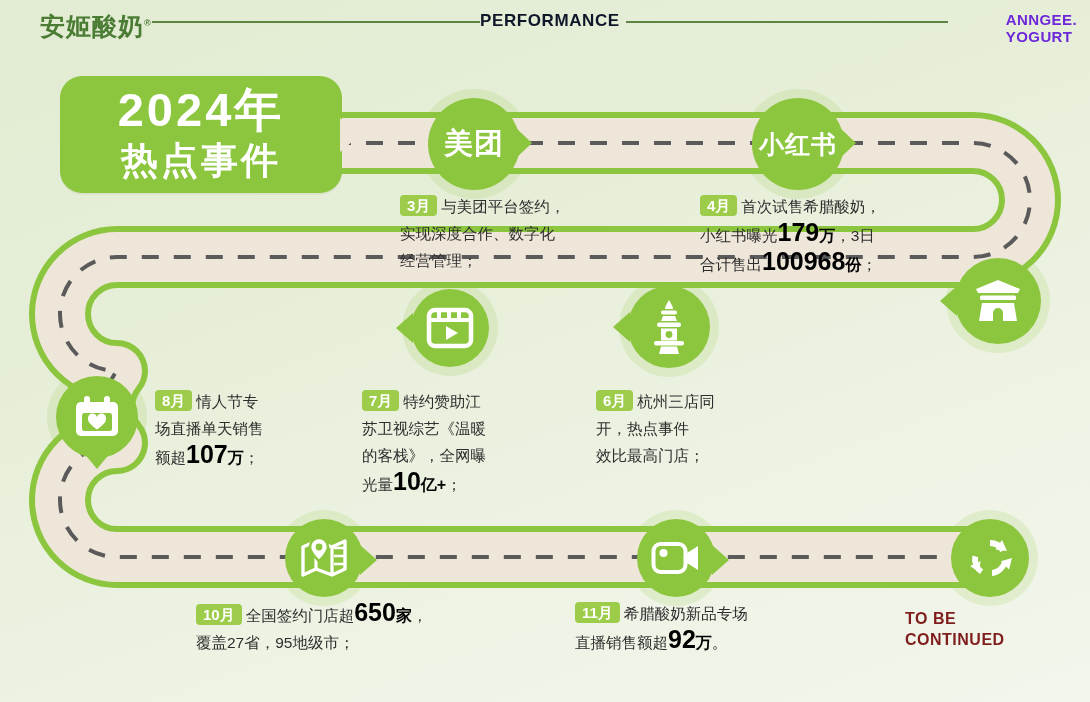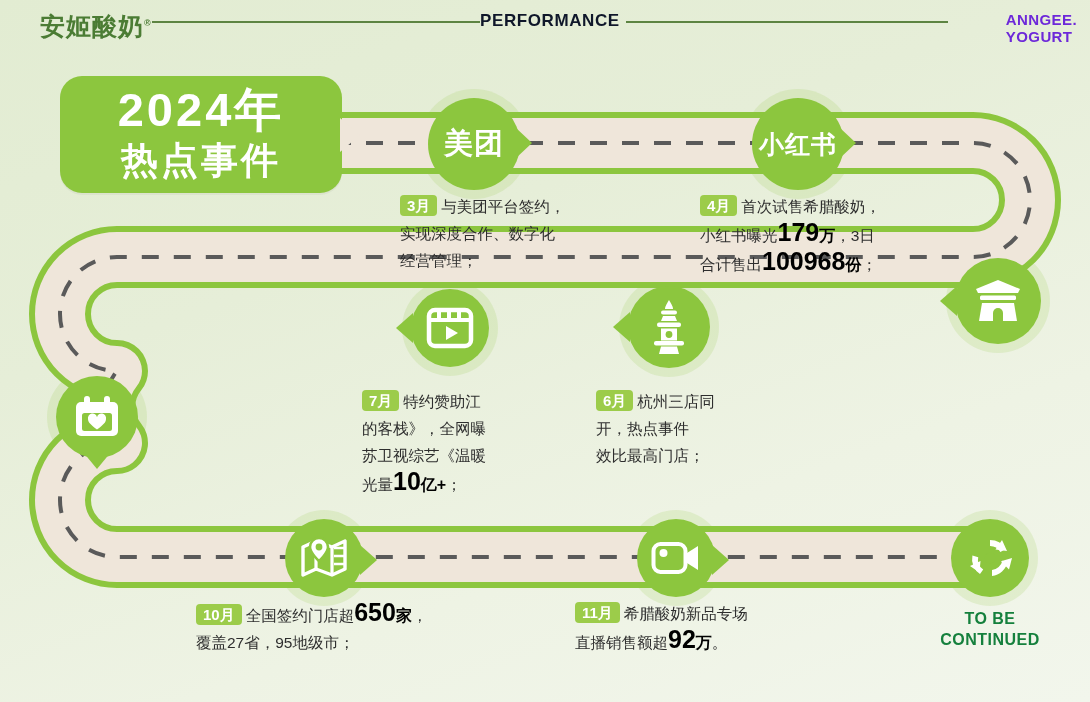--- a/index.html
+++ b/index.html
@@ -48,21 +48,21 @@
 
   
   .beak{position:absolute;width:0;height:0;}
 
   
   .blk{position:absolute;color:#2e2e2e;font-size:15.5px;line-height:27px;}
   .blk .mon{display:inline-block;background:#9ccc4a;color:#fff;font-weight:700;
         border-radius:4px;padding:0 7px;font-size:15px;line-height:21px;
         margin-right:4px;vertical-align:1px;}
   .blk .big{color:#000000;font-weight:700;font-size:25px;line-height:25px;}
-  .tbc{position:absolute;text-align:center;color:#15803d;font-weight:700;
+  .tbc{position:absolute;color:#7f1d1d;font-weight:700;
        font-size:16px;line-height:21px;letter-spacing:.5px;}
 </style>
 </head>
 <body>
 
 <div id="stage">
 
   <div class="hdr">
     <div class="logo"><span>安姬酸奶</span><span class="reg">®</span></div>
     <div class="hline hl1"></div>
@@ -244,23 +244,28 @@
       <div><span>小红书曝光</span><span class="big">179</span><span class="big" style="font-size: 16px;">万</span><span>，3日</span></div>
       <div><span>合计售出</span><span class="big">100968</span><span class="big" style="font-size: 16px;">份</span><span>；</span></div>
     </div>
   <div class="blk" style="left:596px;top:388px;width:160px;">
       <div><span class="mon">6月</span><span>杭州三店同</span></div>
       <div><span>开，热点事件</span></div>
       <div><span>效比最高门店；</span></div>
     </div>
   <div class="blk" style="left:362px;top:388px;width:172px;">
       <div><span class="mon">7月</span><span>特约赞助江</span></div>
+      <div><span>苏卫视综艺《温暖</span></div>
       <div><span>的客栈》，全网曝</span></div>
-      <div><span>苏卫视综艺《温暖</span></div>
       <div><span>光量</span><span class="big">10</span><span class="big" style="font-size: 16px;">亿+</span><span>；</span></div>
+    </div>
+  <div class="blk" style="left:155px;top:388px;width:165px;">
+      <div><span class="mon">8月</span><span>情人节专</span></div>
+      <div><span>场直播单天销售</span></div>
+      <div><span>额超</span><span class="big">107</span><span class="big" style="font-size: 16px;">万</span><span>；</span></div>
     </div>
   <div class="blk" style="left:196px;top:600px;width:290px;">
       <div><span class="mon">10月</span><span>全国签约门店超</span><span class="big">650</span><span class="big" style="font-size: 16px;">家</span><span>，</span></div>
       <div><span>覆盖27省，95地级市；</span></div>
     </div>
   <div class="blk" style="left:575px;top:600px;width:270px;">
       <div><span class="mon">11月</span><span>希腊酸奶新品专场</span></div>
       <div><span>直播销售额超</span><span class="big">92</span><span class="big" style="font-size: 16px;">万</span><span>。</span></div>
     </div>
 

